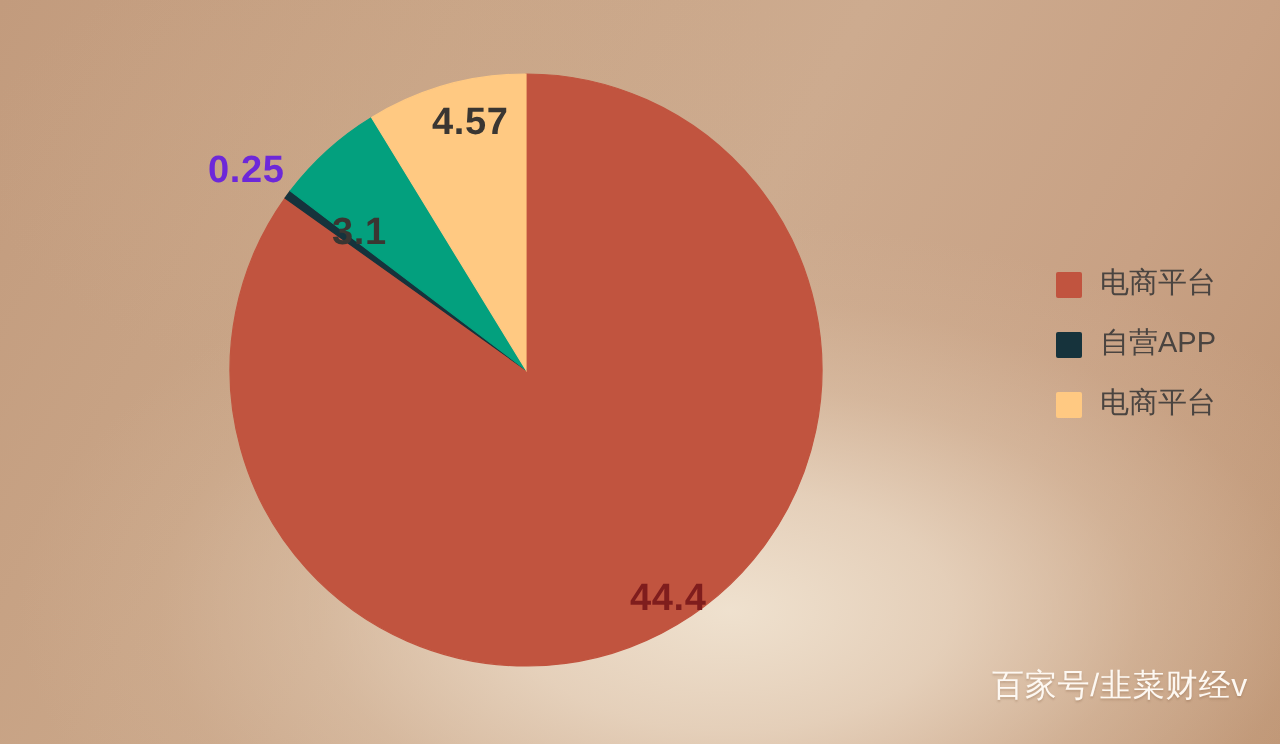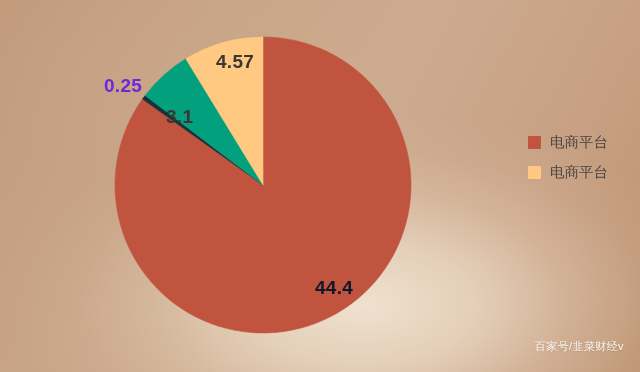--- a/index.html
+++ b/index.html
@@ -50,21 +50,21 @@
   .slice-label {
     position: absolute;
     font-size: 19px;
     letter-spacing: 0.3px;
     white-space: nowrap;
     line-height: 1;
     font-weight: bold;
   }
   .lbl-outside { color: #6d28d9; }
   .lbl-inside-dark { color: #3a3632; }
-  .lbl-inside-on-red { color: #0f172a; }
+  .lbl-inside-on-red { color: #7f1d1d; margin-top: 12px; }
 
   #label-value-0 { left: 315px; top: 278px; }   
   #label-value-1 { left: 104px; top: 76px; }    
   #label-value-2 { left: 166px; top: 67px; margin-top: 40px; }    
   #label-value-3 { left: 216px; top: 52px; }    
 
   
   #legend {
     position: absolute;
     left: 528px;
@@ -90,21 +90,21 @@
     color: #4a4440;
     white-space: nowrap;
     line-height: 1;
   }
 
   
   #watermark {
     position: absolute;
     right: 16px;
     bottom: 18px;
-    font-size: 11px;
+    font-size: 16px;
     color: #fdf8f2;
     letter-spacing: 0.4px;
     white-space: nowrap;
     text-shadow: 0 1px 1px rgba(120,85,55,0.25);
   }
 </style>
 </head>
 <body>
 
 <div id="stage">
@@ -132,20 +132,24 @@
 
   <div class="slice-label lbl-inside-dark" id="label-value-3">4.57</div>
 
   <div id="legend">
 
     <div class="legend-item">
       <span class="legend-swatch" style="background: rgb(193, 84, 63);"></span>
       <span class="legend-label">电商平台</span>
     </div>
 
+    <div class="legend-item">
+      <span class="legend-swatch" style="background: rgb(22, 51, 60);"></span>
+      <span class="legend-label">自营APP</span>
+    </div>
 
 
     <div class="legend-item">
       <span class="legend-swatch" style="background: rgb(255, 201, 130);"></span>
       <span class="legend-label">电商平台</span>
     </div>
 
   </div>
 
   <div id="watermark">百家号/韭菜财经v</div>

